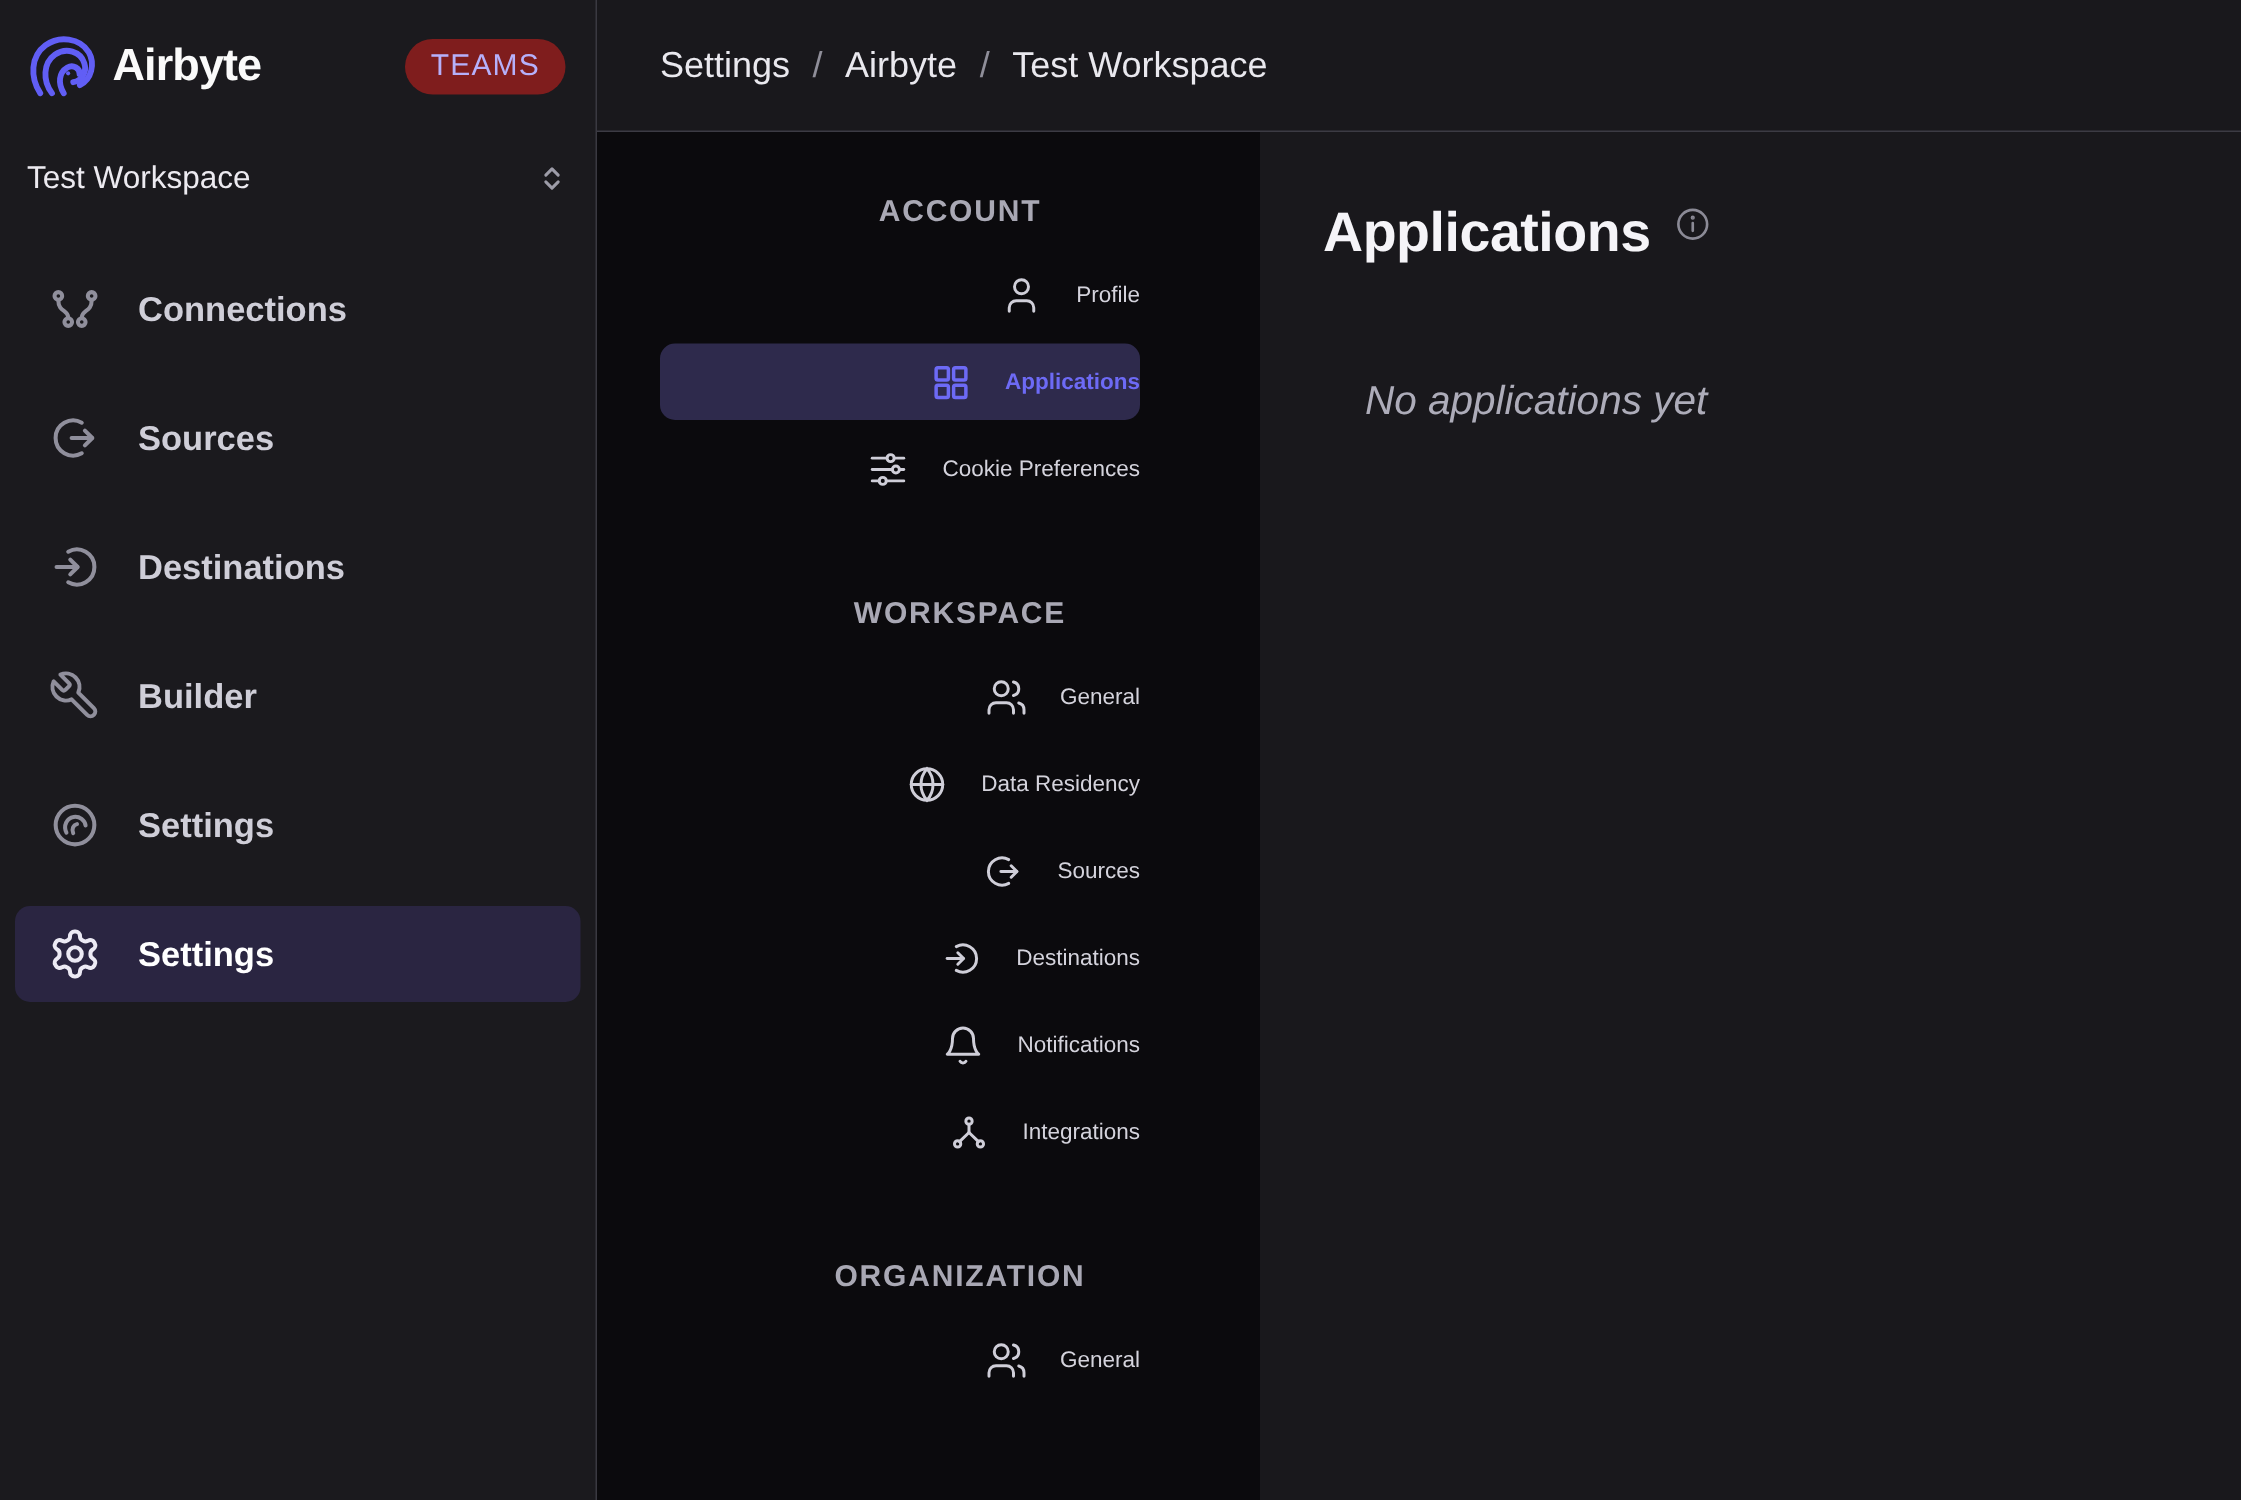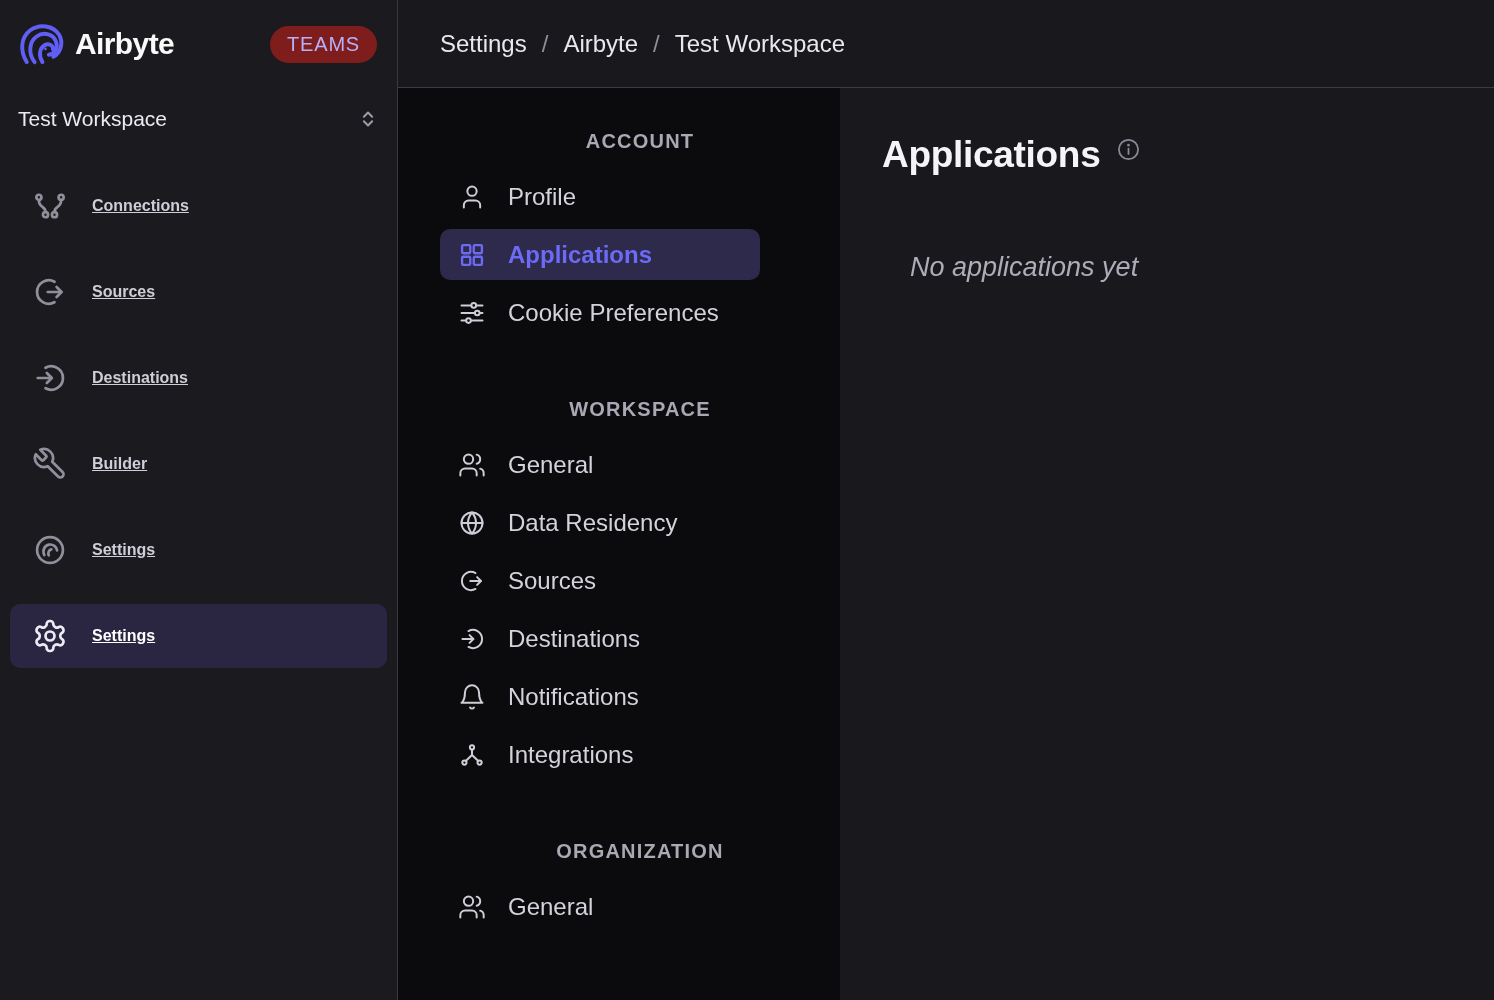--- a/index.html
+++ b/index.html
@@ -37,23 +37,22 @@
     display: flex; align-items: center; justify-content: space-between;
     padding: 0 18px 0 18px;
     color: #eceaf0; font-size: 21px; cursor: pointer;
   }
   .chevrons { color: #9d9ca8; display: flex; }
   .side-nav { padding: 24px 10px 0; }
   .side-item {
     display: flex; align-items: center; gap: 24px;
     height: 64px; padding: 0 22px; margin-bottom: 22px;
     border-radius: 10px;
-    color: #cfced8; font-size: 16px; font-weight: 700;
+    color: #cfced8; font-size: 23px; font-weight: 700;
     cursor: pointer;
-    text-decoration: underline;
   }
   .side-item .icon { color: #908f9c; display: flex; }
   .side-item.active { background: #2a2541; color: #ffffff; }
   .side-item.active .icon { color: #eceaf4; }
 
   
   .right { flex: 1; display: flex; flex-direction: column; min-width: 0; }
   .topbar {
     height: 88px; min-height: 88px;
     background: #19181c;
@@ -72,22 +71,23 @@
   .nav-section { margin-bottom: 60px; }
   .section-title {
     color: #a9a8b4; font-size: 20px; font-weight: 700; letter-spacing: 1.2px;
     margin: 0 0 18px 42px;
     text-align: center;
   }
   .nav-item {
     display: flex; align-items: center; gap: 22px;
     height: 51px; margin: 0 80px 7px 42px; padding-left: 18px;
     border-radius: 10px;
-    color: #d4d3dc; font-size: 24px; font-weight: 400;
+    color: #d4d3dc; font-size: 15px; font-weight: 400;
     cursor: pointer;
+    justify-content: flex-end;
   }
   .nav-item .icon { color: #cfced8; display: flex; }
   .nav-item.active { background: #2e2a4c; color: #6d6af5; font-weight: 700; }
   .nav-item.active .icon { color: #6d6af5; }
 
   
   .main-panel { flex: 1; background: #19181c; padding: 46px 40px 0 42px; }
   .page-title-row { display: flex; align-items: flex-start; gap: 16px; }
   .page-title { color: #f5f4f8; font-size: 37px; font-weight: 700; letter-spacing: -0.3px; }
   .info-icon { color: #8b8a96; display: flex; margin-top: 3px; }

